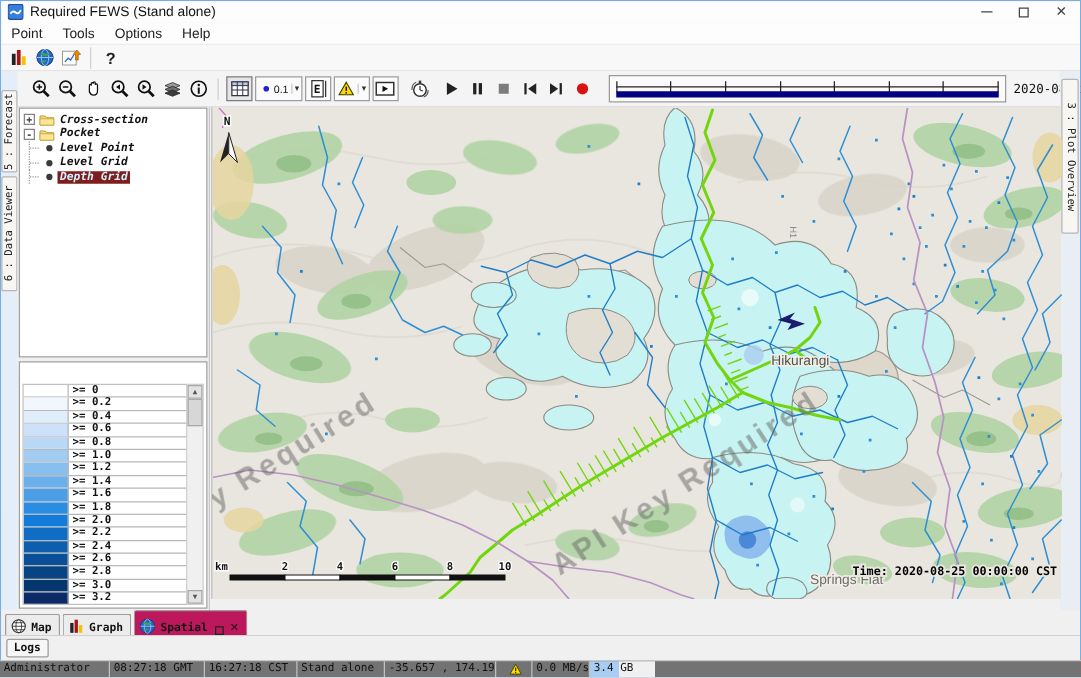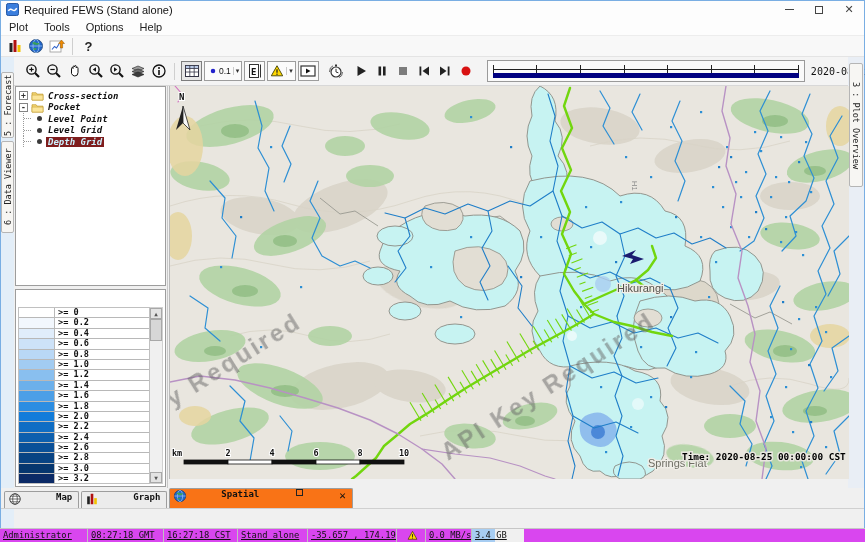--- a/index.html
+++ b/index.html
@@ -75,31 +75,31 @@
   .vscroll{width:13px;flex:none;background:#f0f0f0;display:flex;flex-direction:column;border:1px solid #d0d0d0;border-left:none;}
   .varrow{height:11px;background:#e3e3e3;border:1px solid #a8a8a8;font-size:6px;color:#555;text-align:center;line-height:9px;flex:none;}
   .vthumb{height:22px;background:#d7d7d7;border:1px solid #a8a8a8;flex:none;}
 
   
   .map-wrap{position:absolute;left:169px;top:86px;width:679px;height:393px;background:#e9e6df;border-left:1px solid #b9b9b9;}
   .map-wrap svg{display:block;}
 
   
   .tabbar{position:absolute;left:1px;right:1px;top:488px;height:21px;background:#f0f0f0;display:flex;align-items:flex-end;padding-left:3px;border-bottom:1px solid #d0d0d0;}
-  .btab{display:flex;align-items:flex-start;height:17px;border:1px solid #9d9d9d;border-bottom:none;background:#ececec;padding:0 6px 0 3px;margin-right:2px;
-    font-family:"DejaVu Sans Mono",monospace;font-size:9px;font-weight:600;color:#111;border-radius:2px 2px 0 0;gap:31px;}
+  .btab{display:flex;align-items:flex-end;height:17px;border:1px solid #9d9d9d;border-bottom:none;background:#ececec;padding:0 6px 0 3px;margin-right:2px;
+    font-family:"DejaVu Sans Mono",monospace;font-size:9px;font-weight:600;color:#111;border-radius:2px 2px 0 0;}
   .btab svg{width:14px;height:14px;margin-right:3px;}
-  .btab.active{height:20px;background:#f97316;}
+  .btab.active{height:20px;background:#be185d;}
   .btab .miniwin{width:7px;height:7px;border:1.5px solid #222;margin-left:6px;}
   .btab .xicon{font-size:11px;font-weight:bold;margin-left:5px;color:#111;}
   .logsrow{position:absolute;left:1px;right:1px;top:509px;height:19px;background:#f0f0f0;display:flex;align-items:center;padding-left:4px;}
   .logsbtn{height:15px;border:1px solid #9d9d9d;background:#f6f6f6;font-family:"DejaVu Sans Mono",monospace;font-size:9px;font-weight:600;color:#111;padding:0 5px;border-radius:2px;display:flex;align-items:center;}
 
   
-  .statusbar{position:absolute;left:0;right:0;bottom:0;height:14px;background:#d946ef;display:flex;font-family:"DejaVu Sans Mono",monospace;font-size:8.8px;color:#111;border-top:1px solid #c6c6c6;text-decoration:underline;}
+  .statusbar{position:absolute;left:0;right:0;bottom:0;height:14px;background:#737373;display:flex;font-family:"DejaVu Sans Mono",monospace;font-size:8.8px;color:#111;border-top:1px solid #c6c6c6;}
   .scell{border-left:1px solid #c0c0c0;padding:1px 0 0 3px;white-space:nowrap;overflow:hidden;flex:none;}
   .scell:first-child{border-left:none;}
   .scell.memory{background:linear-gradient(to right,#a7cdf2 0 45%,#f0f0f0 45%);}
   .scell svg{width:11px;height:11px;}
 </style>
 </head>
 <body>
 
 <svg width="0" height="0" style="position:absolute" aria-hidden="true">
   <defs>
@@ -237,21 +237,21 @@
           <span class="minglyph"></span>
         </span>
       <span class="wbtn">
           <span class="maxglyph"></span>
         </span>
       <span class="wbtn">✕</span>
     </div>
   </div>
 
   <div class="menubar">
-    <span class="menu-item">Plot</span>
+    <span class="menu-item">Point</span>
     <span class="menu-item">Tools</span>
     <span class="menu-item">Options</span>
     <span class="menu-item">Help</span>
   </div>
 
   <div class="toolbar1">
     <span class="tbtn" style="margin-left:3px">
         <svg>
           <use href="#sym-bars"></use>
         </svg>
@@ -832,20 +832,23 @@
     </div>
     <div class="btab active">
       <svg>
           <use href="#sym-globe"></use>
         </svg>
       <span>Spatial</span>
       <span class="miniwin"></span>
       <span class="xicon">✕</span>
     </div>
   </div>
+  <div class="logsrow">
+    <span class="logsbtn">Logs</span>
+  </div>
 
   <div class="statusbar">
     <span class="scell" style="width:87px">Administrator</span>
     <span class="scell" style="width:76px">08:27:18 GMT</span>
     <span class="scell" style="width:74px">16:27:18 CST</span>
     <span class="scell" style="width:70px">Stand alone</span>
     <span class="scell" style="width:89px">-35.657 , 174.199</span>
     <span class="scell" style="width:29px;text-align:center"><svg>
           <use href="#sym-warn"></use>
         </svg></span>

